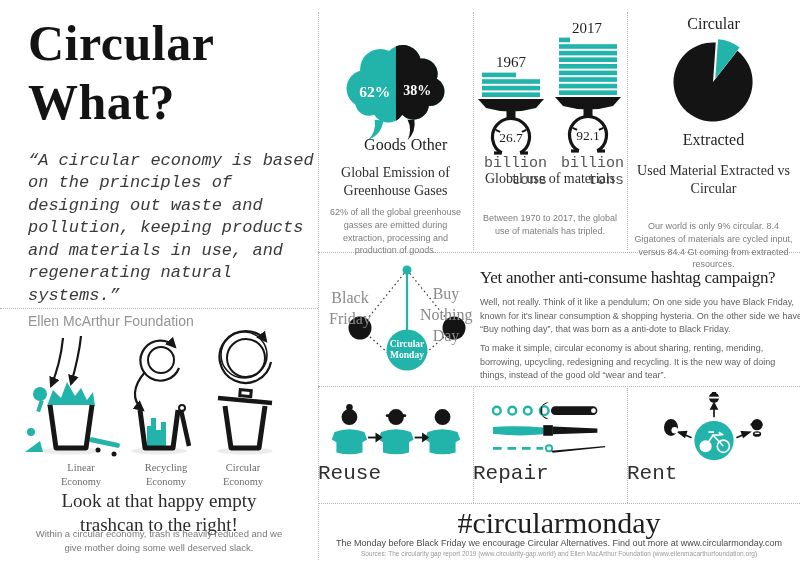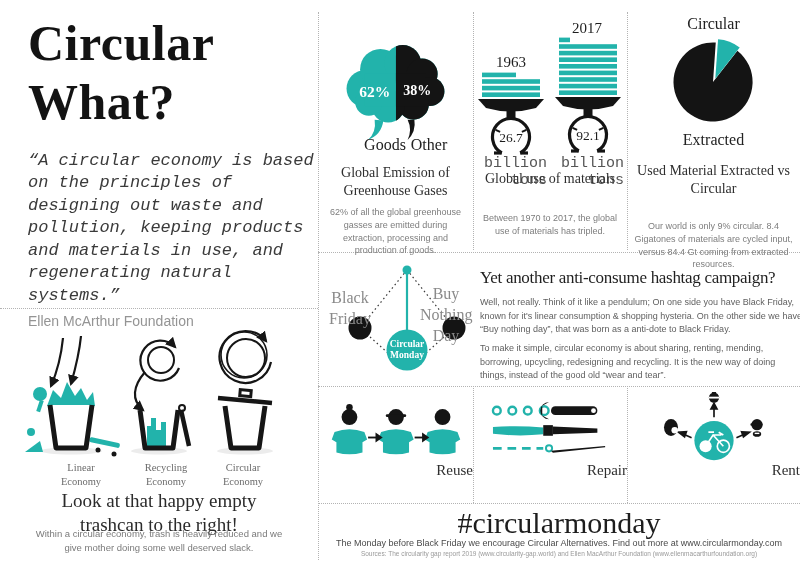--- a/index.html
+++ b/index.html
@@ -13,21 +13,21 @@
   .quote{font-family:Liberation Mono, monospace;font-style:italic;font-size:17px;line-height:1.32;color:#3a3a3a;}
   .attr{font-size:14px;color:#949494;margin-top:40px;}
   .sec-title{font-family:"Liberation Serif",serif;font-size:14px;line-height:1.25;color:#2e2e2e;text-align:center;}
   .sec-desc{font-size:9px;line-height:1.42;color:#7d7d7d;text-align:center;}
   .mini-label{font-family:"Liberation Serif",serif;font-size:16px;color:#222;text-align:center;}
   .year{font-family:"Liberation Serif",serif;font-size:15px;color:#1d1d1d;text-align:center;}
   .unit{font-family:Liberation Mono, monospace;font-size:15px;color:#555;text-align:right;}
   .pend-label{font-family:"Liberation Serif",serif;font-size:16px;line-height:1.3;color:#8a8a8a;text-align:center;}
   .pend-head{font-family:"Liberation Serif",serif;font-size:17px;letter-spacing:-.3px;color:#1f1f1f;white-space:nowrap;}
   .pend-body{font-size:9px;line-height:1.5;color:#5f5f5f;}
-  .action-label{font-family:Liberation Serif, serif;font-size:15px;color:#2f2f2f;text-align:right;}
+  .action-label{font-family:Liberation Mono, monospace;font-size:21px;color:#2f2f2f;text-align:left;}
   .can-label{font-family:"Liberation Serif",serif;font-size:10.5px;line-height:1.35;color:#6b6b6b;
              text-align:center;white-space:pre-line;}
   .left-head{font-family:"Liberation Serif",serif;font-size:19px;line-height:1.28;color:#2b2b2b;text-align:center;}
   .left-body{font-size:9.5px;line-height:1.45;color:#7a7a7a;text-align:center;}
   .hashtag{font-family:"Liberation Serif",serif;font-size:30px;color:#1d1d1d;text-align:center;}
   .tagline{font-size:9px;color:#4a4a4a;text-align:center;white-space:nowrap;}
   .sources{font-size:6.5px;color:#9a9a9a;text-align:center;white-space:nowrap;}
   svg text{font-family:"Liberation Serif",serif;}
 </style>
 </head>
@@ -133,21 +133,21 @@
       <text x="44" y="61" text-anchor="middle" font-size="16" font-weight="bold" fill="#ffffff">62%</text>
       <text x="88" y="59" text-anchor="middle" font-size="14.5" font-weight="bold" fill="#ffffff">38%</text>
     </svg>
     <div class="abs mini-label" style="left:38px;top:124px;width:58px">Goods</div>
     <div class="abs mini-label" style="left:82px;top:124px;width:58px">Other</div>
     <div class="abs sec-title" style="left:7px;top:152px;width:141px">Global Emission of Greenhouse Gases</div>
     <div class="abs sec-desc" style="left:7px;top:194px;width:141px">62% of all the global greenhouse gasses are emitted during extraction, processing and production of goods.</div>
   </div>
 
   <div class="abs" style="left:473px;top:12px;width:154px;height:238px">
-    <div class="abs year" style="left:2px;top:42px;width:72px">1963</div>
+    <div class="abs year" style="left:2px;top:42px;width:72px">1967</div>
     <div class="abs year" style="left:78px;top:8px;width:72px">2017</div>
 
     <svg class="abs" style="left:2px;top:57px" width="72" height="90" viewBox="0 0 72 90">
       <g fill="#22b3ab" transform="translate(7,0)">
           <rect x="0" y="23.4" width="58" height="4.6"></rect>
           <rect x="0" y="16.8" width="58" height="4.6"></rect>
           <rect x="0" y="10.2" width="58" height="4.6"></rect>
           <rect x="0" y="3.6" width="34" height="4.6"></rect>
         </g>
       <path d="M3,30 L69,30 L61,39 Q36,46 11,39 Z" fill="#141414"></path>

